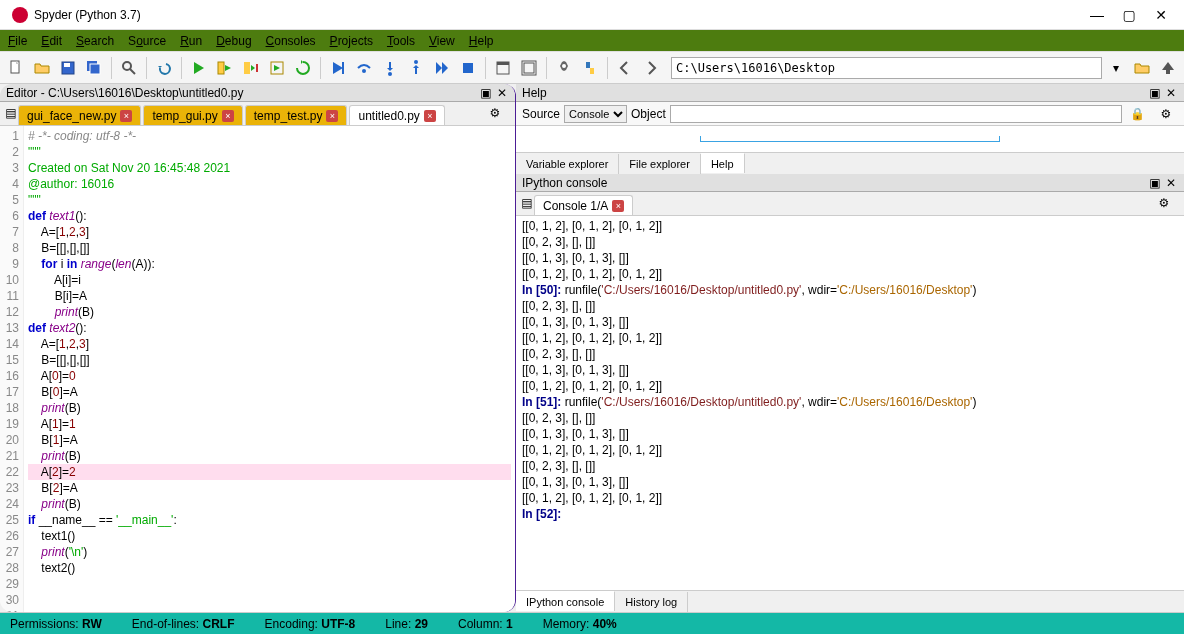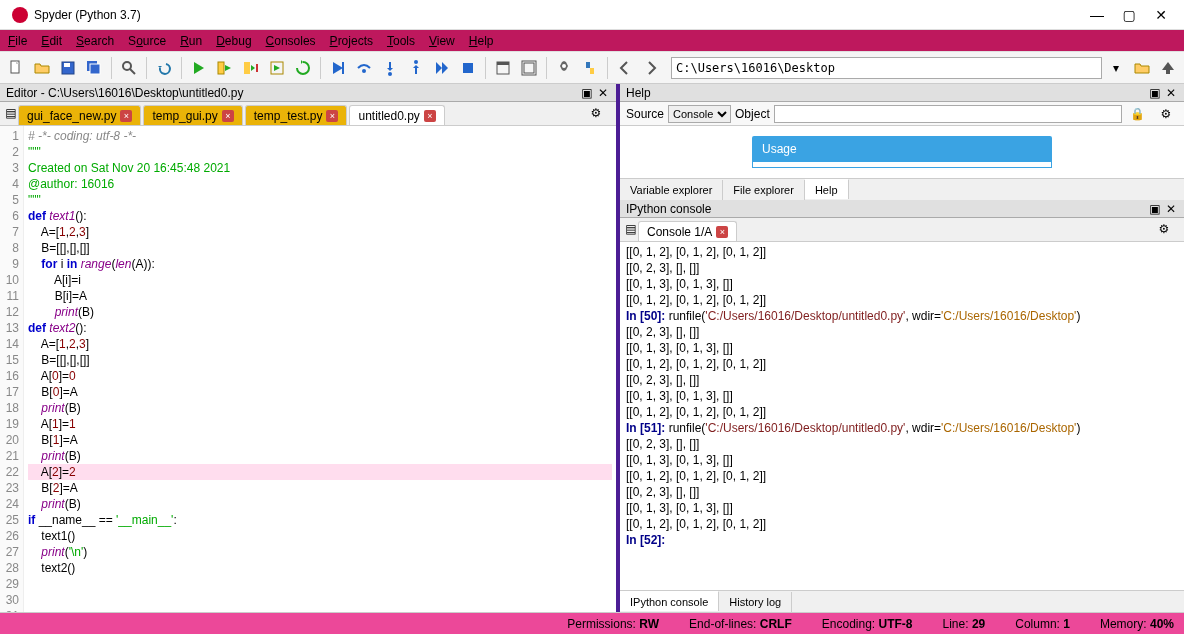--- a/index.html
+++ b/index.html
@@ -2,31 +2,31 @@
 <html><head>
 <meta charset="utf-8">
 <style>
 * { margin:0; padding:0; box-sizing:border-box; font-family:"Segoe UI",Tahoma,sans-serif; font-size:12px; }
 body { background:#f0f0f0; width:1184px; height:634px; overflow:hidden; display:flex; flex-direction:column; }
 .titlebar { height:30px; background:#fff; display:flex; align-items:center; padding:0 12px; border-bottom:1px solid #ddd; }
 .titlebar .logo { width:16px; height:16px; background:#c03; border-radius:50%; margin-right:6px; }
 .titlebar .title { flex:1; }
 .winbtns { display:flex; gap:18px; margin-right:4px; }
 .winbtns span { width:14px; text-align:center; cursor:default; font-size:14px; }
-.menubar { height:22px; background:#be185d; display:flex; align-items:center; padding:0 8px; gap:14px; border-bottom:1px solid #e0e0e0; }
+.menubar { height:22px; background:#4d7c0f; display:flex; align-items:center; padding:0 8px; gap:14px; border-bottom:1px solid #e0e0e0; }
 .menubar span { cursor:default; }
 .menubar span u { text-decoration:underline; }
 .toolbar { height:32px; background:#f5f5f5; display:flex; align-items:center; padding:0 4px; gap:2px; border-bottom:1px solid #ccc; }
 .tbtn { width:24px; height:24px; display:flex; align-items:center; justify-content:center; border:1px solid transparent; }
 .tbtn svg { width:16px; height:16px; }
 .sep { width:1px; height:22px; background:#ccc; margin:0 3px; }
 .pathbox { flex:1; height:22px; border:1px solid #aaa; background:#fff; padding:0 4px; display:flex; align-items:center; margin-left:6px; font-family:Consolas,monospace; }
 .main { flex:1; display:flex; overflow:hidden; }
 .left, .right { display:flex; flex-direction:column; overflow:hidden; }
-.left { width:620px; border-right:4px solid #4c1d95; }
+.left { width:516px; border-right:1px solid #4c1d95;border-radius:12px; }
 .right { flex:1; }
 .panehdr { height:18px; background:#e0e0e0; border-bottom:1px solid #aaa; display:flex; align-items:center; padding:0 6px; font-size:11px; }
 .panehdr .sp { flex:1; }
 .panehdr .ctl { width:14px; text-align:center; cursor:default; margin-left:2px; }
 .tabbar { height:24px; background:#f0f0f0; display:flex; align-items:flex-end; padding:0 4px; border-bottom:1px solid #ccc; }
 .tab { height:20px; padding:0 8px; display:flex; align-items:center; gap:4px; background:#eab308; border:1px solid #ccc; border-bottom:none; margin-right:2px; border-radius:3px 3px 0 0; cursor:default; font-size:11px; }
 .tab.active { background:#fff; }
 .tab .x { width:12px; height:12px; border-radius:2px; background:#c44; color:#fff; font-size:9px; line-height:12px; text-align:center; }
 .tabbar .sp { flex:1; }
 .tabbar .gear { margin-right:4px; }
@@ -44,21 +44,21 @@
 .helpbar input { flex:1; }
 .usagebox { background:#fff; padding:10px; }
 .usage { background:#3aa3e3; color:#fff; padding:6px 10px; border-radius:2px 2px 0 0; width:300px; margin:0 auto; }
 .lowtabs { height:22px; display:flex; align-items:center; border-top:1px solid #ccc; background:#f0f0f0; }
 .lowtab { padding:0 10px; height:20px; line-height:20px; border-right:1px solid #ccc; cursor:default; font-size:11px; }
 .lowtab.active { background:#fff; border-top:1px solid #fff; margin-top:-1px; }
 .console { flex:1; background:#fff; overflow:auto; font-family:Consolas,monospace; font-size:12px; line-height:16px; padding:2px 6px; white-space:pre; }
 .console .in { color:#008; font-weight:bold; }
 .console .p { color:#7f1d1d; }
 .console .q { color:#a60; }
-.status { height:22px; background:#ec4899; border-top:1px solid #ccc; display:flex; align-items:center; padding:0 10px; gap:30px; font-size:11px; justify-content:flex-end; }
+.status { height:22px; background:#14b8a6; border-top:1px solid #ccc; display:flex; align-items:center; padding:0 10px; gap:30px; font-size:11px; }
 .iconfold { width:14px; }
 </style>
 </head>
 <body>
 
 <div class="titlebar">
   <div class="logo"></div>
   <div class="title">Spyder (Python 3.7)</div>
   <div class="winbtns">
     <span>—</span>
@@ -315,21 +315,20 @@
     </div>
     <div class="helpbar">
       <span>Source</span>
       <select><option>Console</option></select>
       <span>Object</span>
       <input style="">
       <span class="tbtn">🔒</span>
       <span class="tbtn">⚙</span>
     </div>
     <div class="usagebox">
-      <div class="usage">Usage</div>
       <div style="width:300px;margin:0 auto;border:1px solid #3aa3e3;height:6px;border-top:none;"></div>
     </div>
     <div class="lowtabs" id="lt1">
         <div class="lowtab">Variable explorer</div>
         <div class="lowtab">File explorer</div>
         <div class="lowtab active">Help</div>
       </div>
 
     <div class="panehdr">
       <span>IPython console</span>

